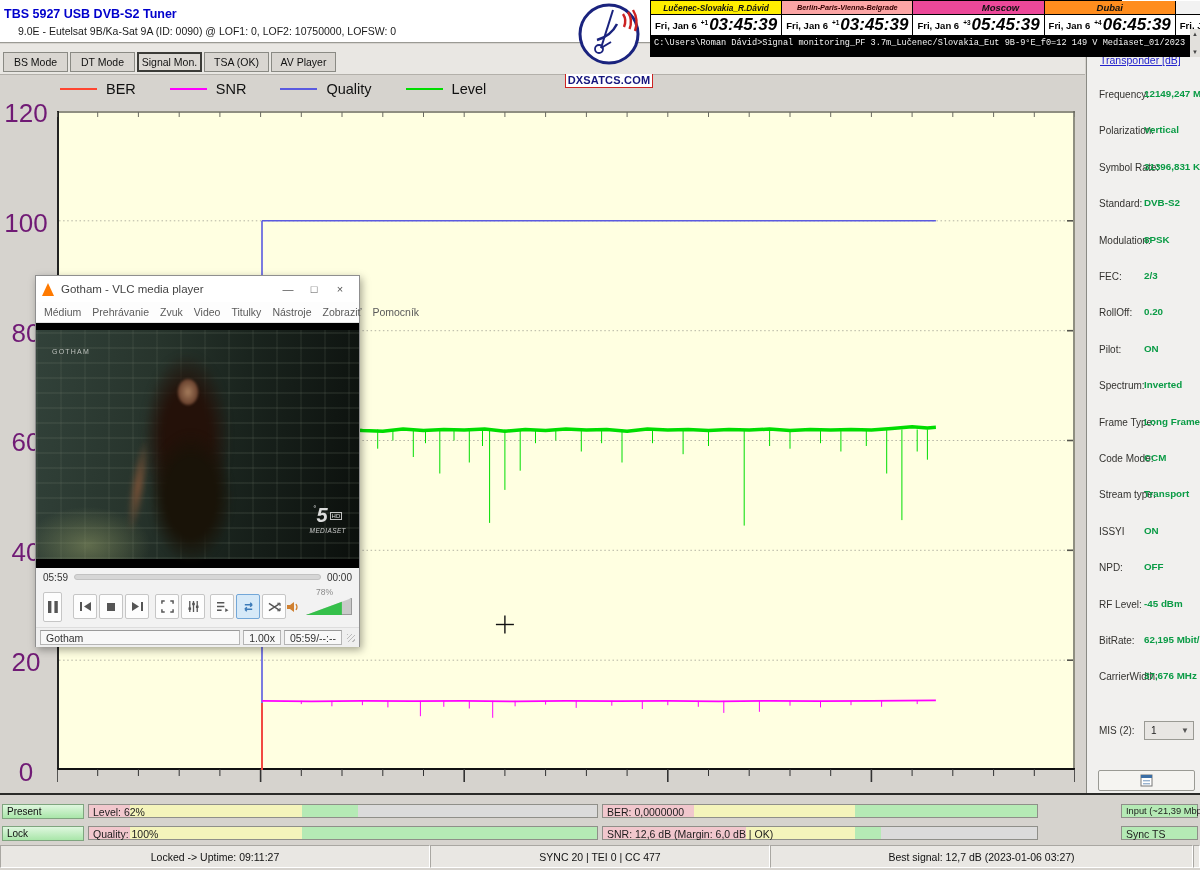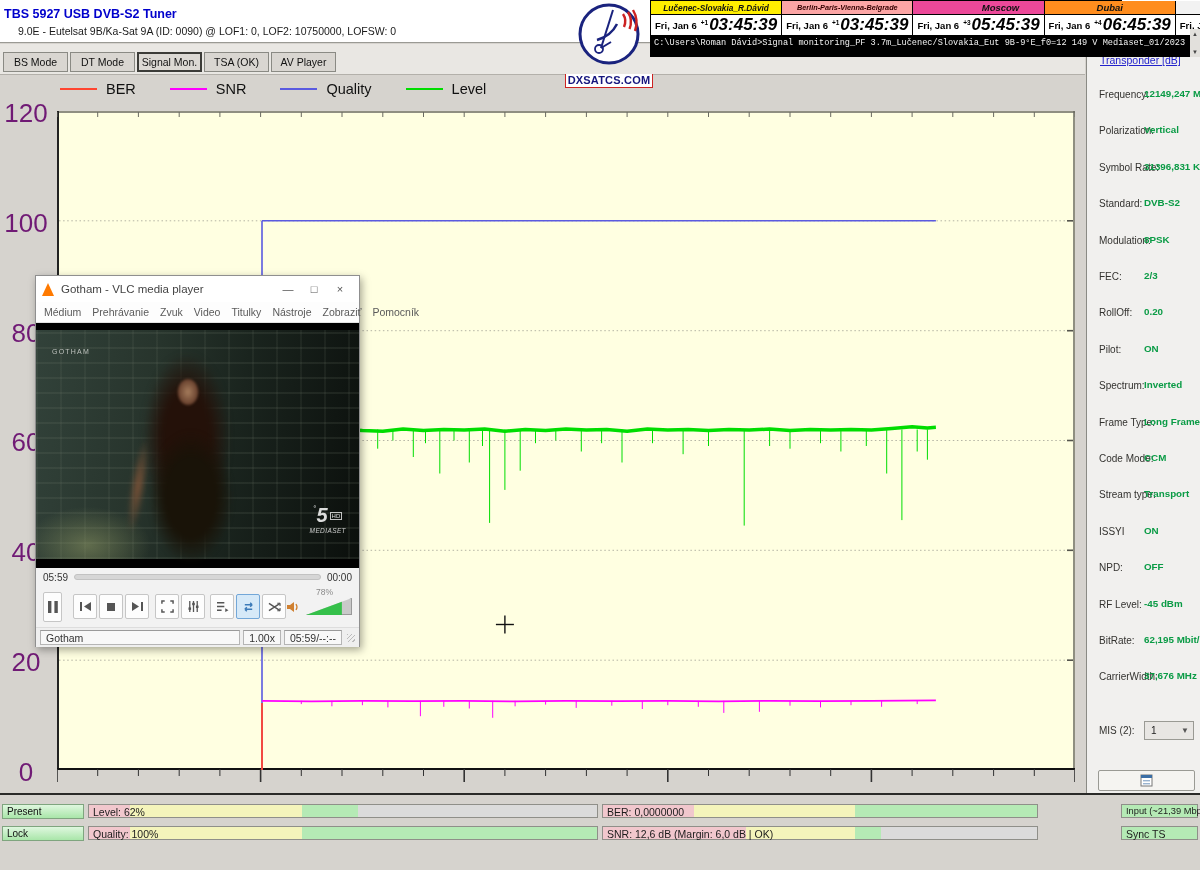--- a/index.html
+++ b/index.html
@@ -626,15 +626,21 @@
         </div>
         <span class="mlabel" style="font-size:9.3px;">Input (~21,39 Mbps)</span>
     </div>
     <div class="meter" style="left:1121px;top:31px;width:77px;">
       <div class="segs">
           <div style="width: 100%; background: rgb(181, 234, 181);"></div>
         </div>
         <span class="mlabel">Sync TS</span>
     </div>
 
+    <div class="statusbar">
+        <div class="ssec" style="width: 430px;">Locked -&gt; Uptime: 09:11:27</div>
+        <div class="ssec" style="width: 340px;">SYNC 20 | TEI 0 | CC 477</div>
+        <div class="ssec" style="width: 423px;">Best signal: 12,7 dB (2023-01-06 03:27)</div>
+        <div class="ssec" style="flex: 1 1 0%;"></div>
+      </div>
   </div>
 
 </div>
 
 </body></html>

